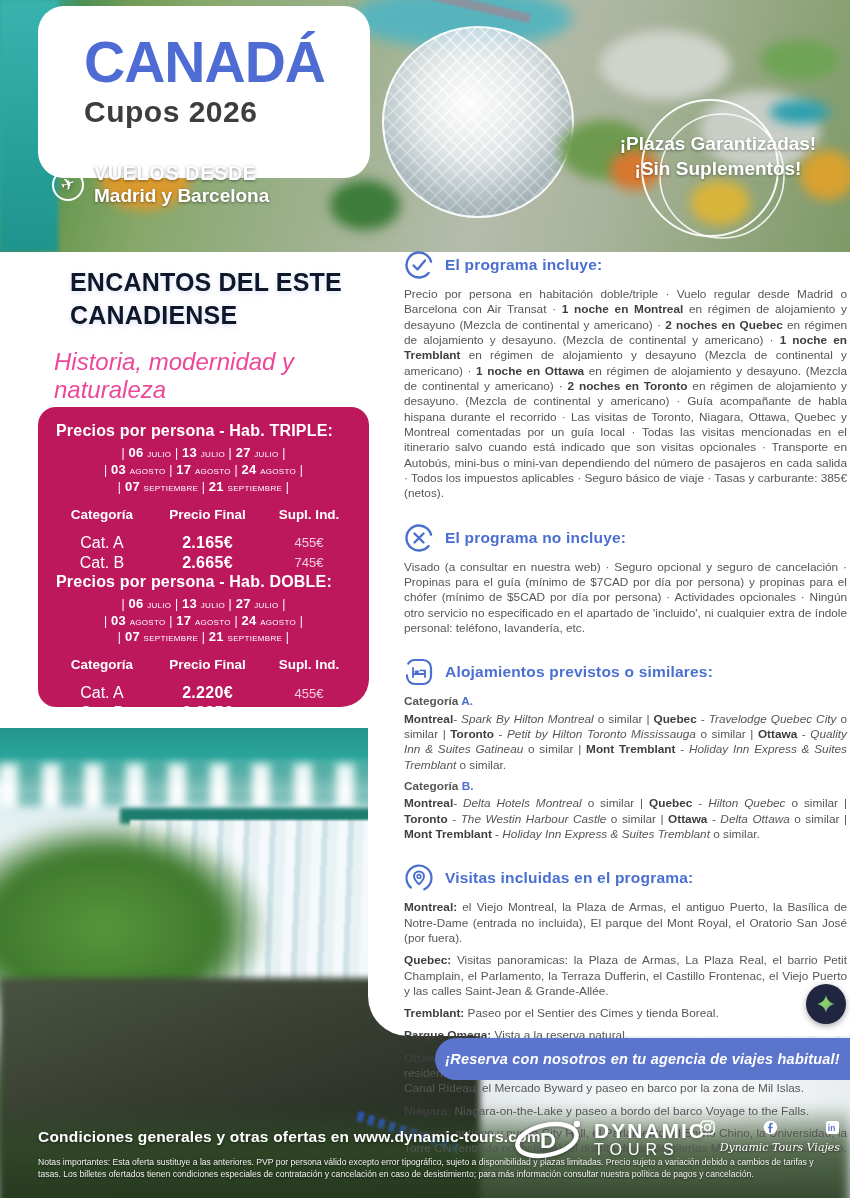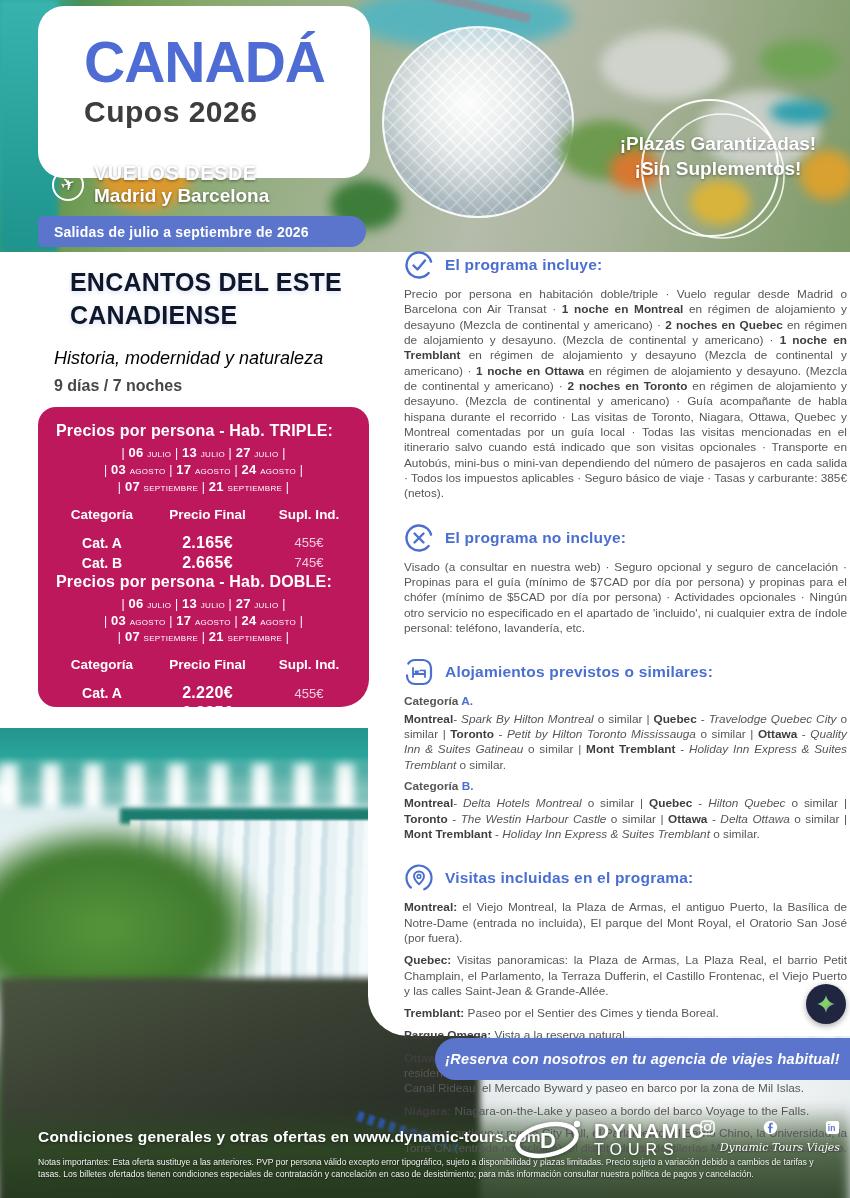--- a/index.html
+++ b/index.html
@@ -72,36 +72,36 @@
     font-size:19px;font-weight:700;line-height:1.3;text-shadow:0 1px 3px rgba(0,0,0,.4);}
 
   .departures{position:absolute;left:38px;top:216px;width:328px;height:31px;z-index:2;
     background:#5b74cc;color:#fff;font-size:14px;font-weight:700;border-radius:6px 18px 18px 6px;
     display:flex;align-items:center;padding-left:16px;letter-spacing:.2px;}
 
   
   .tour-head{position:absolute;left:54px;top:250px;width:330px;z-index:2;}
   .tour-head h1{margin:16px;font-size:25px;line-height:1.32;color:#0f172a;font-weight:800;
     text-shadow:0 2px 5px rgba(90,120,216,.22);letter-spacing:.2px;}
-  .tour-head .tagline{font-size:18px;font-style:italic;color:#000000;font-weight:500;}
+  .tour-head .tagline{font-size:24px;font-style:italic;color:#ec4899;font-weight:500;}
   .tour-head .duration{margin-top:8px;font-size:16px;color:#474747;font-weight:700;}
 
   .price-panel{position:absolute;left:38px;top:407px;width:331px;height:300px;z-index:2;
     background:#be185d;border-radius:18px 18px 28px 18px;color:#fff;
     padding:15px 18px 2px;display:flex;flex-direction:column;}
   .pb-title{font-size:16px;font-weight:800;letter-spacing:.2px;margin-bottom:5px;}
   .pb-dates{text-align:center;font-size:12px;font-variant:small-caps;line-height:1.3;letter-spacing:.3px;}
   .pb-dates b{font-size:13px;}
   .rule{background:rgba(255,255,255,.95);margin:5px 4px;}
   .rule.thin{height:1px;}
   .rule.thick{height:2px;}
   .pb-row{display:grid;grid-template-columns:92px 1fr 84px;align-items:center;text-align:center;
     padding:1px 0;}
   .pb-row.head{font-size:13.5px;font-weight:600;}
-  .pb-row .cat{font-size:14px;font-weight:bold;}
+  .pb-row .cat{font-size:16px;}
   .pb-row .price{font-size:16px;font-weight:800;letter-spacing:.3px;}
   .pb-row .supl{font-size:13px;color:rgba(255,255,255,.78);}
   .pb-gap{height:10px;}
 
   
   .sections{position:absolute;left:404px;top:250px;width:443px;z-index:2;color:#555;}
   .sec{margin-bottom:21px;}
   .sec-head{display:flex;align-items:center;gap:11px;margin-bottom:7px;text-align:center;}
   .sec-icon{width:30px;height:30px;flex:0 0 auto;}
   .sec-head h3{margin:0;font-size:15.5px;color:#4a6fd0;font-weight:800;letter-spacing:.2px;}
@@ -191,21 +191,20 @@
       <circle cx="112" cy="72" r="68" fill="none" stroke="#fff" stroke-width="2" opacity="
 0.95"></circle>
       <circle cx="124" cy="80" r="62" fill="none" stroke="#fff" stroke-width="1.6" opacity="0.85"></circle>
     </svg>
     <div class="txt">
       <div>¡Plazas Garantizadas!</div>
       <div>¡Sin Suplementos!</div>
     </div>
   </div>
 
-  <div class="departures">Salidas de julio a septiembre de 2026</div>
 
   <div class="tour-head">
     <h1>
       <span>ENCANTOS DEL ESTE</span><br>
       <span>CANADIENSE</span>
     </h1>
     <div class="tagline">Historia, modernidad y naturaleza</div>
     <div class="duration">9 días / 7 noches</div>
   </div>
 

